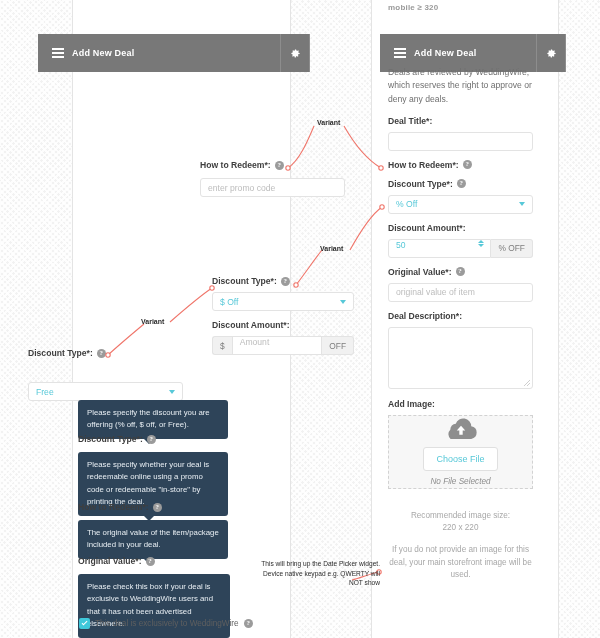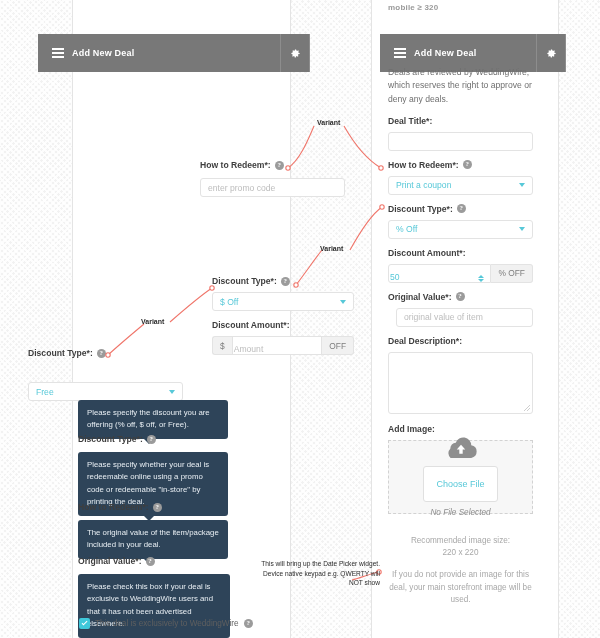--- a/index.html
+++ b/index.html
@@ -177,22 +177,22 @@
     padding: 0 7px;
   }
   .grp .addon.left { border-radius: 3px 0 0 3px; border-right: none; }
   .grp .addon.right { border-radius: 0 3px 3px 0; border-left: none; }
   .grp .fld {
     flex: 1;
     border: 1px solid #e3e3e3;
     background: #fff;
     font-size: 8.6px;
     color: #bdbdbd;
-    display: flex; align-items: flex-end;
-    padding: 0 1px;
+    display: flex; align-items: flex-start;
+    padding: 0 7px;
     position: relative;
   }
   .grp .fld.teal { color: #57c8d8; }
   .grp .fld.lrad { border-radius: 3px 0 0 3px; }
   .spin {
     position: absolute; right: 6px;
     display: flex; flex-direction: column; gap: 1px;
   }
   .spin i {
     width: 0; height: 0;
@@ -227,21 +227,21 @@
     justify-content: center;
     gap: 6px;
   }
   .cloud { width: 34px; height: 24px; }
   .choose {
     border: 1px solid #e0e0e0;
     border-radius: 3px;
     background: #fff;
     color: #57c8d8;
     font-size: 9px;
-    padding: 12px 12px;
+    padding: 6px 12px;
   }
   .nofile {
     font-size: 8.2px;
     color: #8e8e8e;
     font-style: italic;
   }
   .centertxt {
     font-size: 8.2px;
     line-height: 1.55;
     color: #a8a8a8;
@@ -440,24 +440,20 @@
   <div class="flabel" style="margin-top:10px;">
     <span>Deal Title*:</span>
   </div>
   <div class="inp" style="margin-top:6px;"></div>
 
 
   <div class="flabel" style="margin-top:9px;">
     <span>How to Redeem*:</span>
     <span class="qmark">?</span>
   </div>
-  <div class="sel" style="margin-top:6px;">
-    <span>Print a coupon</span>
-    <span class="caret"></span>
-  </div>
 
   <div class="flabel" style="margin-top:9px;">
     <span>Discount Type*:</span>
     <span class="qmark">?</span>
   </div>
   <div class="sel" style="margin-top:6px;">
     <span>% Off</span>
     <span class="caret"></span>
   </div>
 
@@ -472,21 +468,21 @@
           <i class="dn"></i>
         </span>
     </div>
     <div class="addon right">% OFF</div>
   </div>
 
   <div class="flabel" style="margin-top:9px;">
     <span>Original Value*:</span>
     <span class="qmark">?</span>
   </div>
-  <div class="inp" style="margin-top:6px;margin-left:8px;">
+  <div class="inp" style="margin-top:6px;">
     <span>original value of item</span>
   </div>
 
   <div class="flabel" style="margin-top:9px;">
     <span>Deal Description*:</span>
   </div>
   <div class="ta" style="margin-top:6px;height:62px;"></div>
 
   <div class="flabel" style="margin-top:10px;">
     <span>Add Image:</span>

